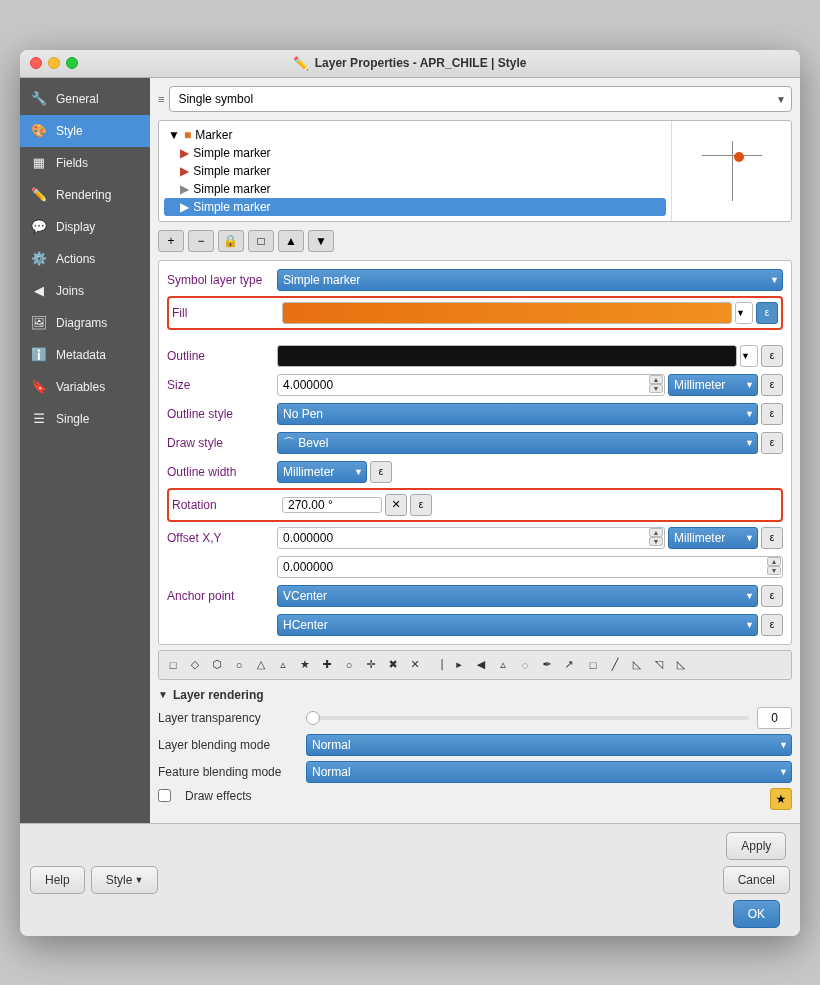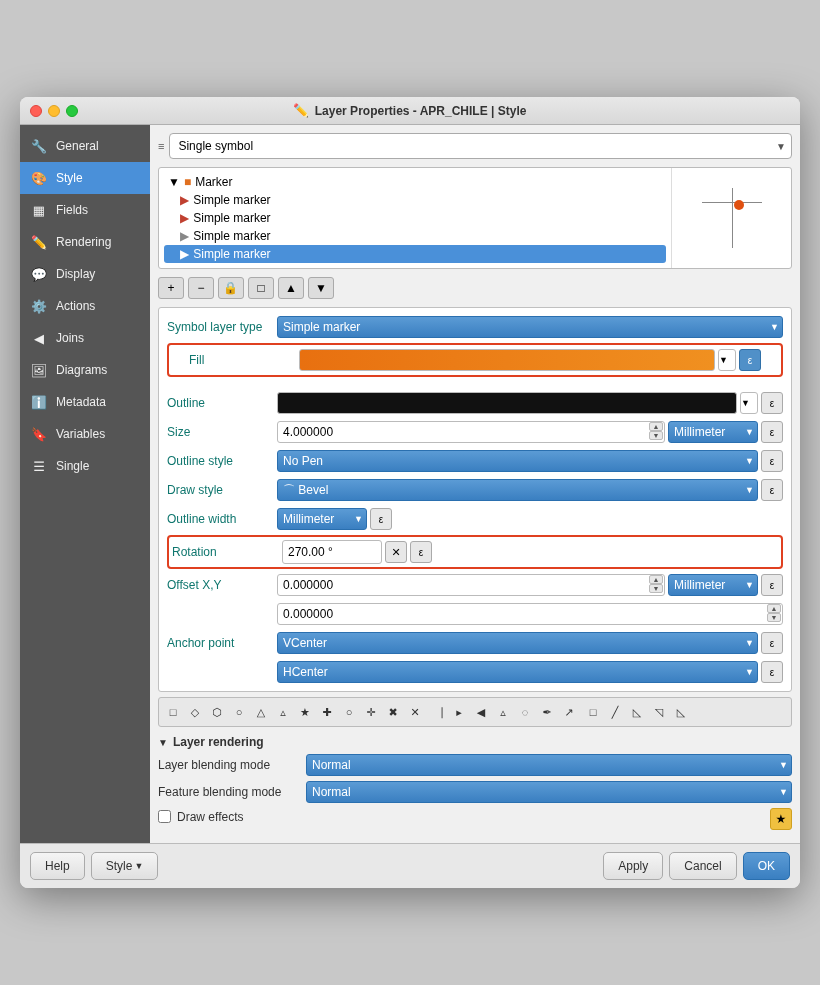--- a/index.html
+++ b/index.html
@@ -194,32 +194,32 @@
     .form-row {
       display: flex;
       align-items: center;
       min-height: 26px;
       margin-bottom: 3px;
     }
     .form-row:last-child { margin-bottom: 0; }
     .form-label {
       width: 110px;
       font-size: 12px;
-      color: #0f766e;
+      color: #701a75;
       flex-shrink: 0;
     }
     .form-control {
       flex: 1;
       display: flex;
       align-items: center;
       gap: 3px;
     }
     .input-field {
       flex: 1;
-      height: 24px;
+      height: 16px;
       border: 1px solid #bbb;
       border-radius: 3px;
       padding: 0 5px;
       font-size: 12px;
       background: white;
     }
     .color-bar-fill {
       flex: 1;
       height: 22px;
       background: linear-gradient(to right, #e87010, #f09020);
@@ -383,36 +383,36 @@
     .blending-row {
       display: flex;
       align-items: center;
       gap: 8px;
       margin-bottom: 5px;
     }
     .blending-label { width: 140px; font-size: 12px; color: #333; }
     .checkbox-row {
       display: flex;
       align-items: flex-start;
-      gap: 6px;
+      gap: 14px;
       margin-bottom: 5px;
       font-size: 12px;
       color: #333;
     }
     .checkbox-row input[type=checkbox] { cursor: pointer; }
     .bottom-bar {
       display: flex;
       align-items: center;
       justify-content: space-between;
       padding: 8px 10px;
       background: #e8e8e8;
       border-top: 1px solid #bbb;
     }
     .bottom-left { display: flex; gap: 6px; align-items: center; }
-    .bottom-right { display: flex; gap: 6px; align-items: center; }
+    .bottom-right { display: flex; gap: 6px; align-items: center; flex-direction: column; }
     .btn {
       height: 28px;
       padding: 0 14px;
       border-radius: 5px;
       border: 1px solid #aaa;
       background: linear-gradient(to bottom, #f5f5f5, #e0e0e0);
       cursor: pointer;
       font-size: 12px;
       color: #333;
     }
@@ -582,21 +582,21 @@
           <div class="form-control">
             <div class="select-wrapper">
               <select class="select-blue">
                 <option>Simple marker</option>
               </select>
               <span class="select-arrow select-blue-arrow">▼</span>
             </div>
           </div>
         </div>
 
-        <div style="border: 2px solid #e04020; border-radius: 4px; padding: 2px 20px; margin-bottom: 13px;">
+        <div style="border: 2px solid #e04020; border-radius: 4px; padding: 2px 3px; margin-bottom: 13px;">
           <div class="form-row" style="margin-bottom:0;">
             <div class="form-label">Fill</div>
             <div class="form-control">
               <div class="color-bar-fill"></div>
               <div class="select-wrapper" style="width:18px;flex:0 0 18px;">
                 <select style="width:18px;height:22px;padding:0;border-radius:3px;border:1px solid #bbb;font-size:9px;">
                   <option>▼</option>
                 </select>
               </div>
               <button class="data-btn" style="background:#5090c8;border-color:#3070a8;color:white;">ε</button>
@@ -772,20 +772,25 @@
         <span class="sym-btn">◹</span>
         <span class="sym-btn">◺</span>
       </div>
 
       <div class="layer-rendering">
         <div class="section-header">
           <span class="section-header-arrow">▼</span>
           <span>Layer rendering</span>
         </div>
 
+        <div class="transparency-row">
+          <span class="transparency-label">Layer transparency</span>
+          <input type="range" class="transparency-slider" min="0" max="100" value="0" style="">
+          <input type="text" class="transparency-value" value="0" style="">
+        </div>
 
         <div class="blending-row">
           <span class="blending-label">Layer blending mode</span>
           <div class="select-wrapper" style="width:130px;">
             <select class="select-blue">
               <option>Normal</option>
             </select>
             <span class="select-arrow select-blue-arrow">▼</span>
           </div>
         </div>

